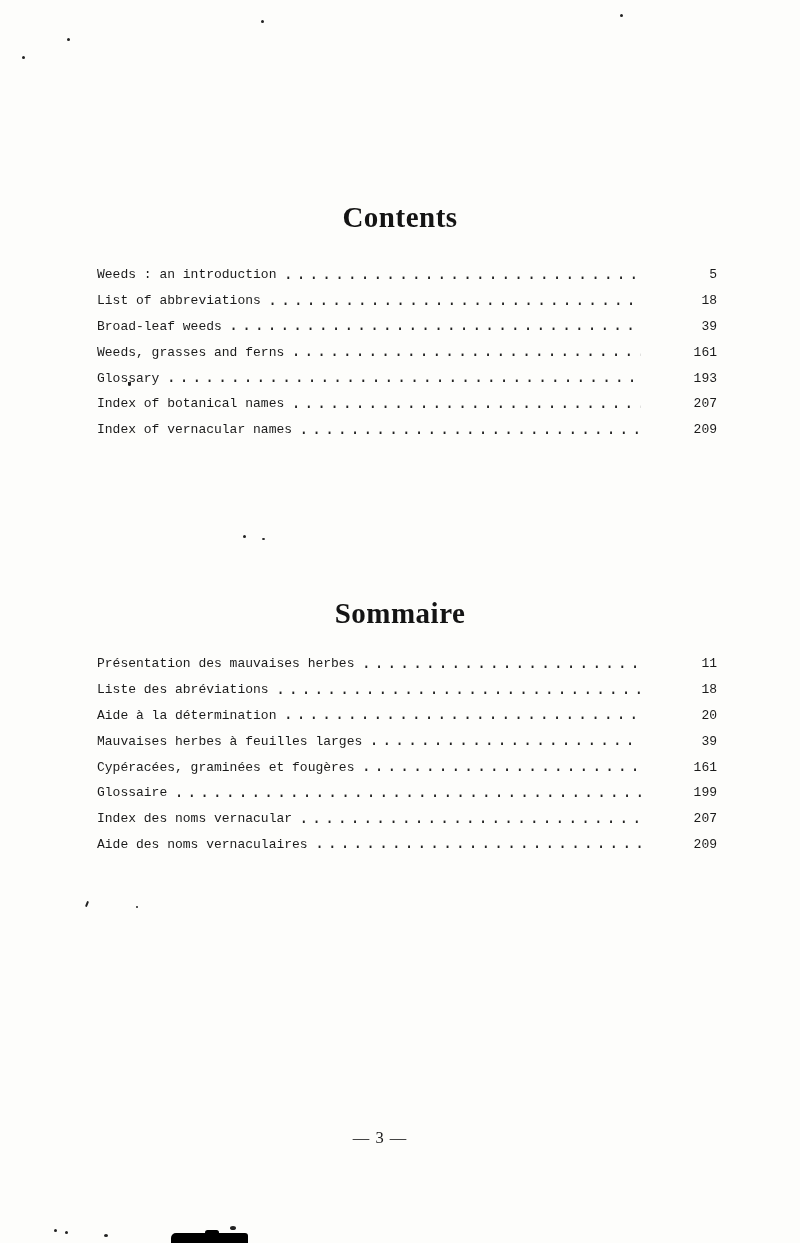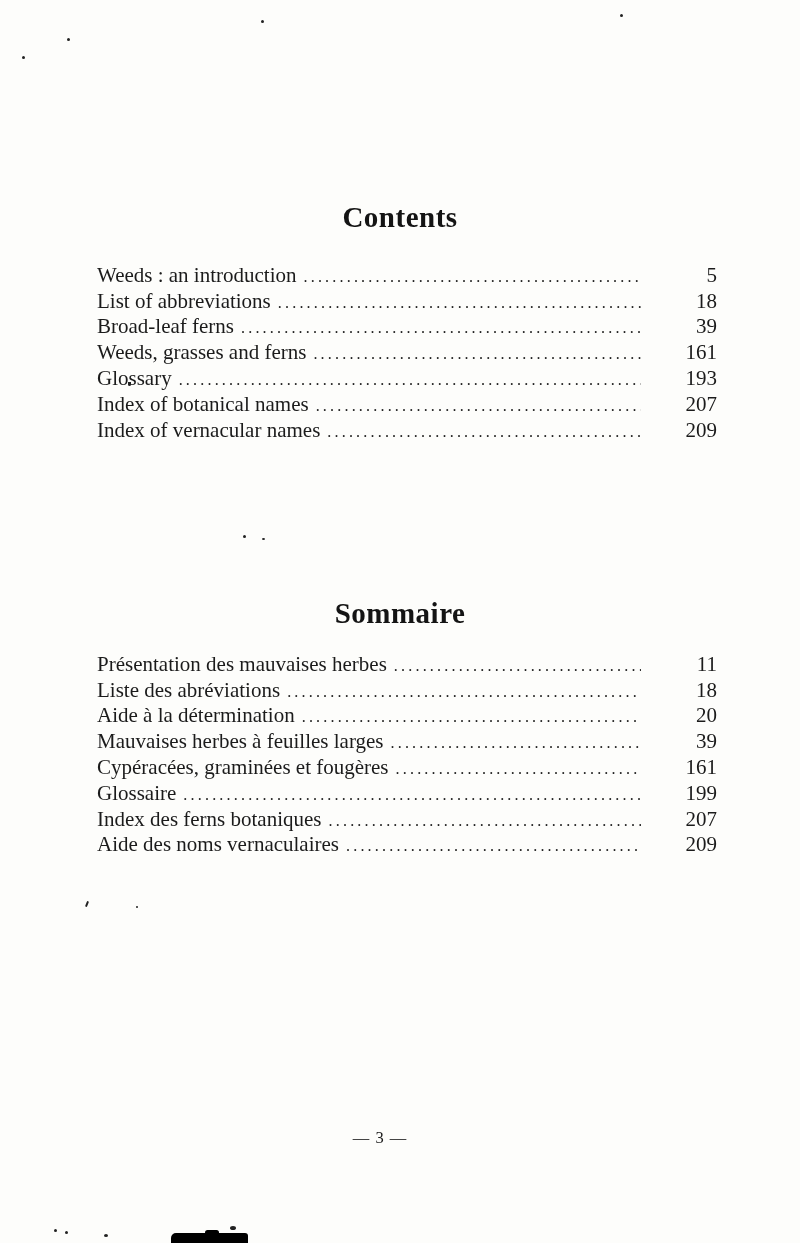--- a/index.html
+++ b/index.html
@@ -32,23 +32,24 @@
   .toc {
     position: absolute;
     left: 97px;
     width: 620px;
   }
   .toc-contents { top: 262px; }
   .toc-sommaire { top: 651px; }
 
   .toc-row {
     display: flex;
-    align-items: flex-end;
+    align-items: center;
     height: 25.8px;
-    font-size: 21px;
+    font-size: 13px;
+    font-family: Liberation Mono, monospace;
   }
   .toc-label {
     white-space: nowrap;
     flex: 0 0 auto;
   }
   .dots {
     flex: 1 1 auto;
     overflow: hidden;
     white-space: nowrap;
     padding-left: 7px;
@@ -100,21 +101,21 @@
       <span class="toc-label">Weeds : an introduction</span>
       <span class="dots"></span>
       <span class="pagenum">5</span>
     </div>
     <div class="toc-row">
       <span class="toc-label">List of abbreviations</span>
       <span class="dots"></span>
       <span class="pagenum">18</span>
     </div>
     <div class="toc-row">
-      <span class="toc-label">Broad-leaf ferns</span>
+      <span class="toc-label">Broad-leaf weeds</span>
       <span class="dots"></span>
       <span class="pagenum">39</span>
     </div>
     <div class="toc-row">
       <span class="toc-label">Weeds, grasses and ferns</span>
       <span class="dots"></span>
       <span class="pagenum">161</span>
     </div>
     <div class="toc-row">
       <span class="toc-label">Glossary</span>
@@ -160,21 +161,21 @@
       <span class="toc-label">Cypéracées, graminées et fougères</span>
       <span class="dots"></span>
       <span class="pagenum">161</span>
     </div>
     <div class="toc-row">
       <span class="toc-label">Glossaire</span>
       <span class="dots"></span>
       <span class="pagenum">199</span>
     </div>
     <div class="toc-row">
-      <span class="toc-label">Index des ferns botaniques</span>
+      <span class="toc-label">Index des noms vernacular</span>
       <span class="dots"></span>
       <span class="pagenum">207</span>
     </div>
     <div class="toc-row">
       <span class="toc-label">Aide des noms vernaculaires</span>
       <span class="dots"></span>
       <span class="pagenum">209</span>
     </div>
   </div>
 

